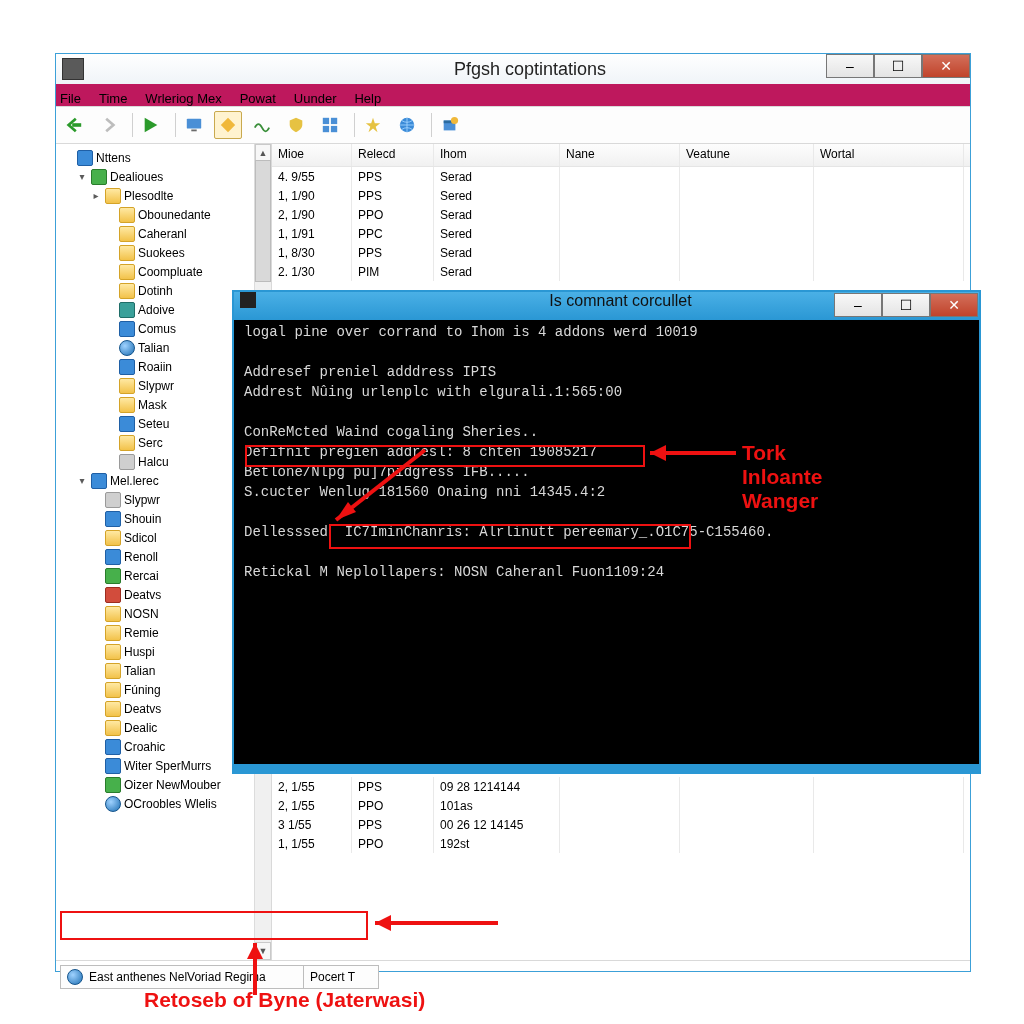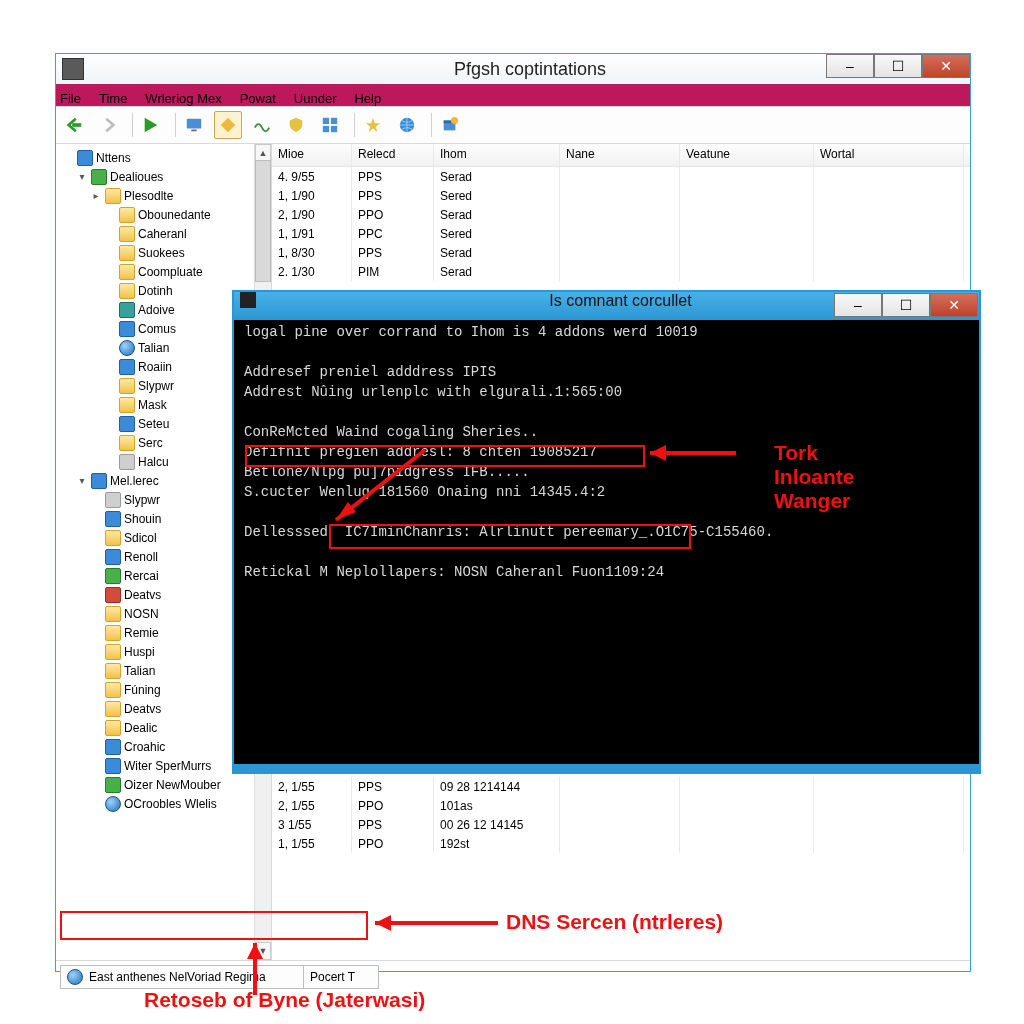--- a/index.html
+++ b/index.html
@@ -483,16 +483,15 @@
 
     <line x1="425" y1="450" x2="336" y2="520" class="arrow-line"></line>
     <polygon points="336,520 356,512 348,502" class="arrow-head"></polygon>
 
     <line x1="498" y1="923" x2="375" y2="923" class="arrow-line"></line>
     <polygon points="375,923 391,915 391,931" class="arrow-head"></polygon>
 
     <line x1="255" y1="995" x2="255" y2="943" class="arrow-line"></line>
     <polygon points="255,943 247,959 263,959" class="arrow-head"></polygon>
   </svg>
-  <div class="anno anno-text" style="left:774px;top:441px">Tork Inloante Wanger</div>
-  <div class="anno anno-text" style="left:506px;top:910px">DNS Sercen (ntrleres)</div>
+  <div class="anno anno-text" style="left:742px;top:441px">Tork Inloante Wanger</div>
   <div class="anno anno-text" style="left:144px;top:988px">Retoseb of Byne (Jaterwasi)</div>
 </div>
 
 </body></html>

